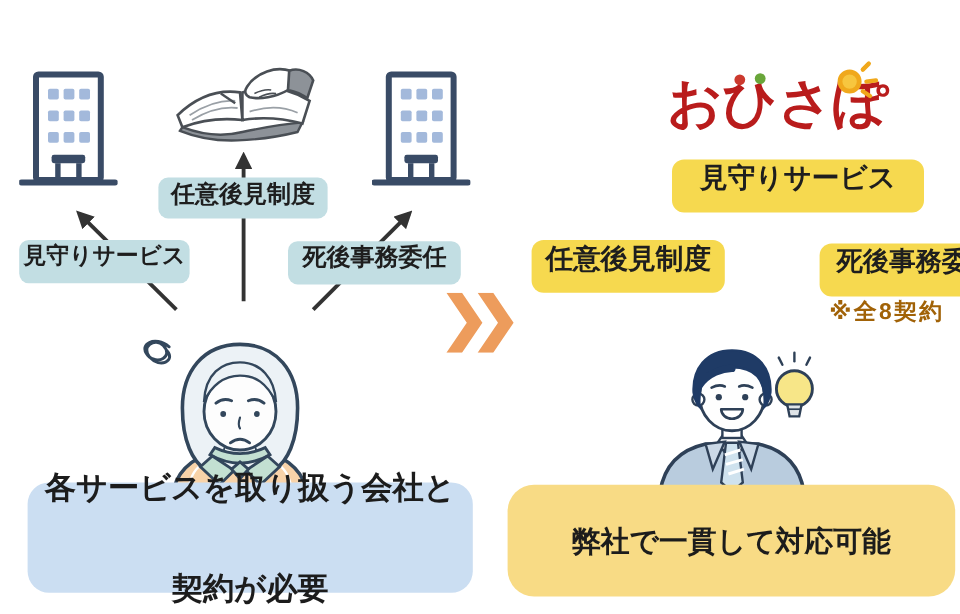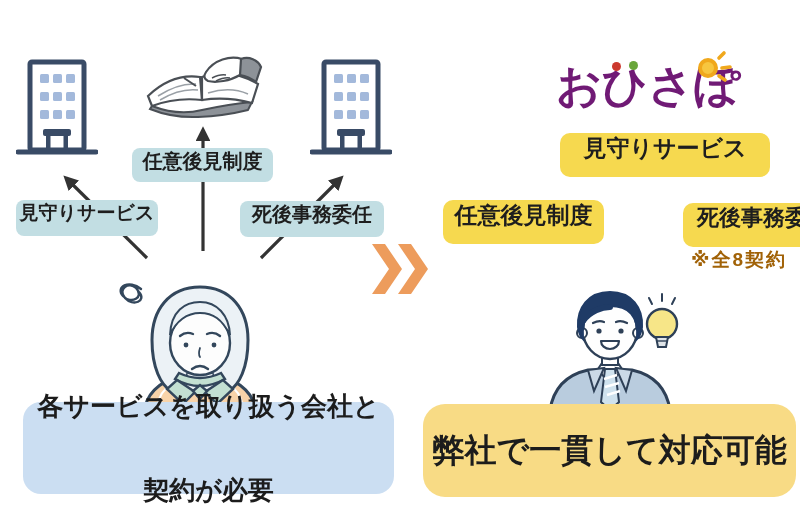--- a/index.html
+++ b/index.html
@@ -15,26 +15,26 @@
     font-weight:700;color:#1e1e1e;white-space:nowrap;
   }
   .pill.teal{background:#c2dee3;border-radius:8px;font-size:20px;}
   .pill.yellow{background:#f6d94f;border-radius:10px;font-size:23px;}
   
   .caption{
     display:flex;flex-direction:column;align-items:center;justify-content:center;
     font-weight:700;color:#1c1c1c;text-align:center;
   }
   .caption.blue{background:#cbdef2;border-radius:18px;font-size:26px;line-height:1.5;}
-  .caption.yellow{background:#f8db85;border-radius:22px;font-size:32px;}
+  .caption.yellow{background:#f8db85;border-radius:22px;font-size:24px;}
   
   .logo-wrap{width:190px;height:64px;}
   .logo-text{
     position:absolute;left:0;top:4px;font-size:45px;font-weight:900;
-    letter-spacing:0px;color:#701a75;
+    letter-spacing:0px;color:#b91c1c;
   }
   .logo-dot{position:absolute;width:9px;height:9px;border-radius:50%;}
   .note{font-size:19px;font-weight:700;letter-spacing:2px;color:#a16207;}
   svg{display:block;}
 </style>
 </head>
 <body>
 
 <div class="canvas">
 

